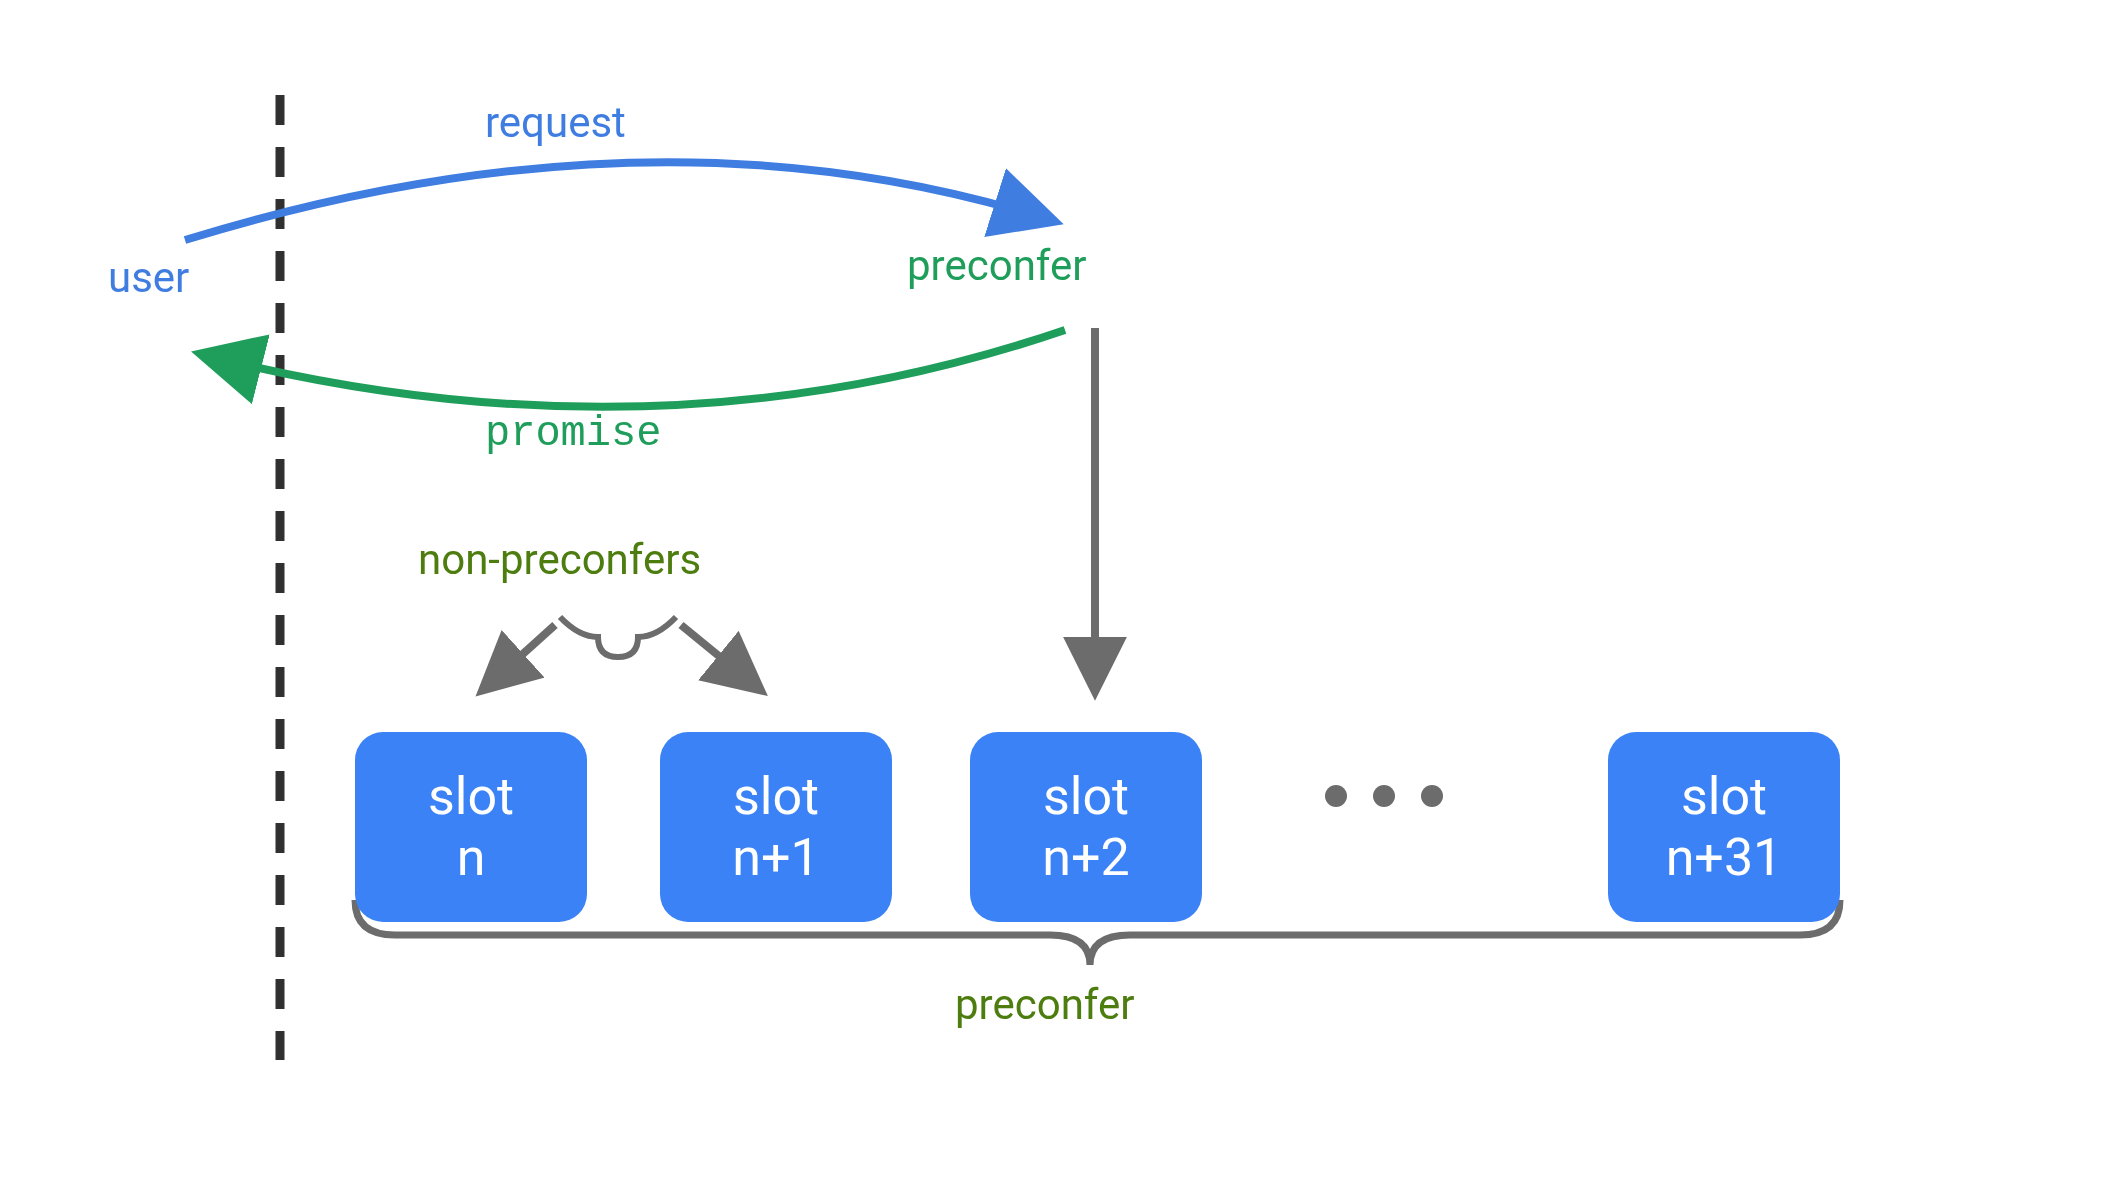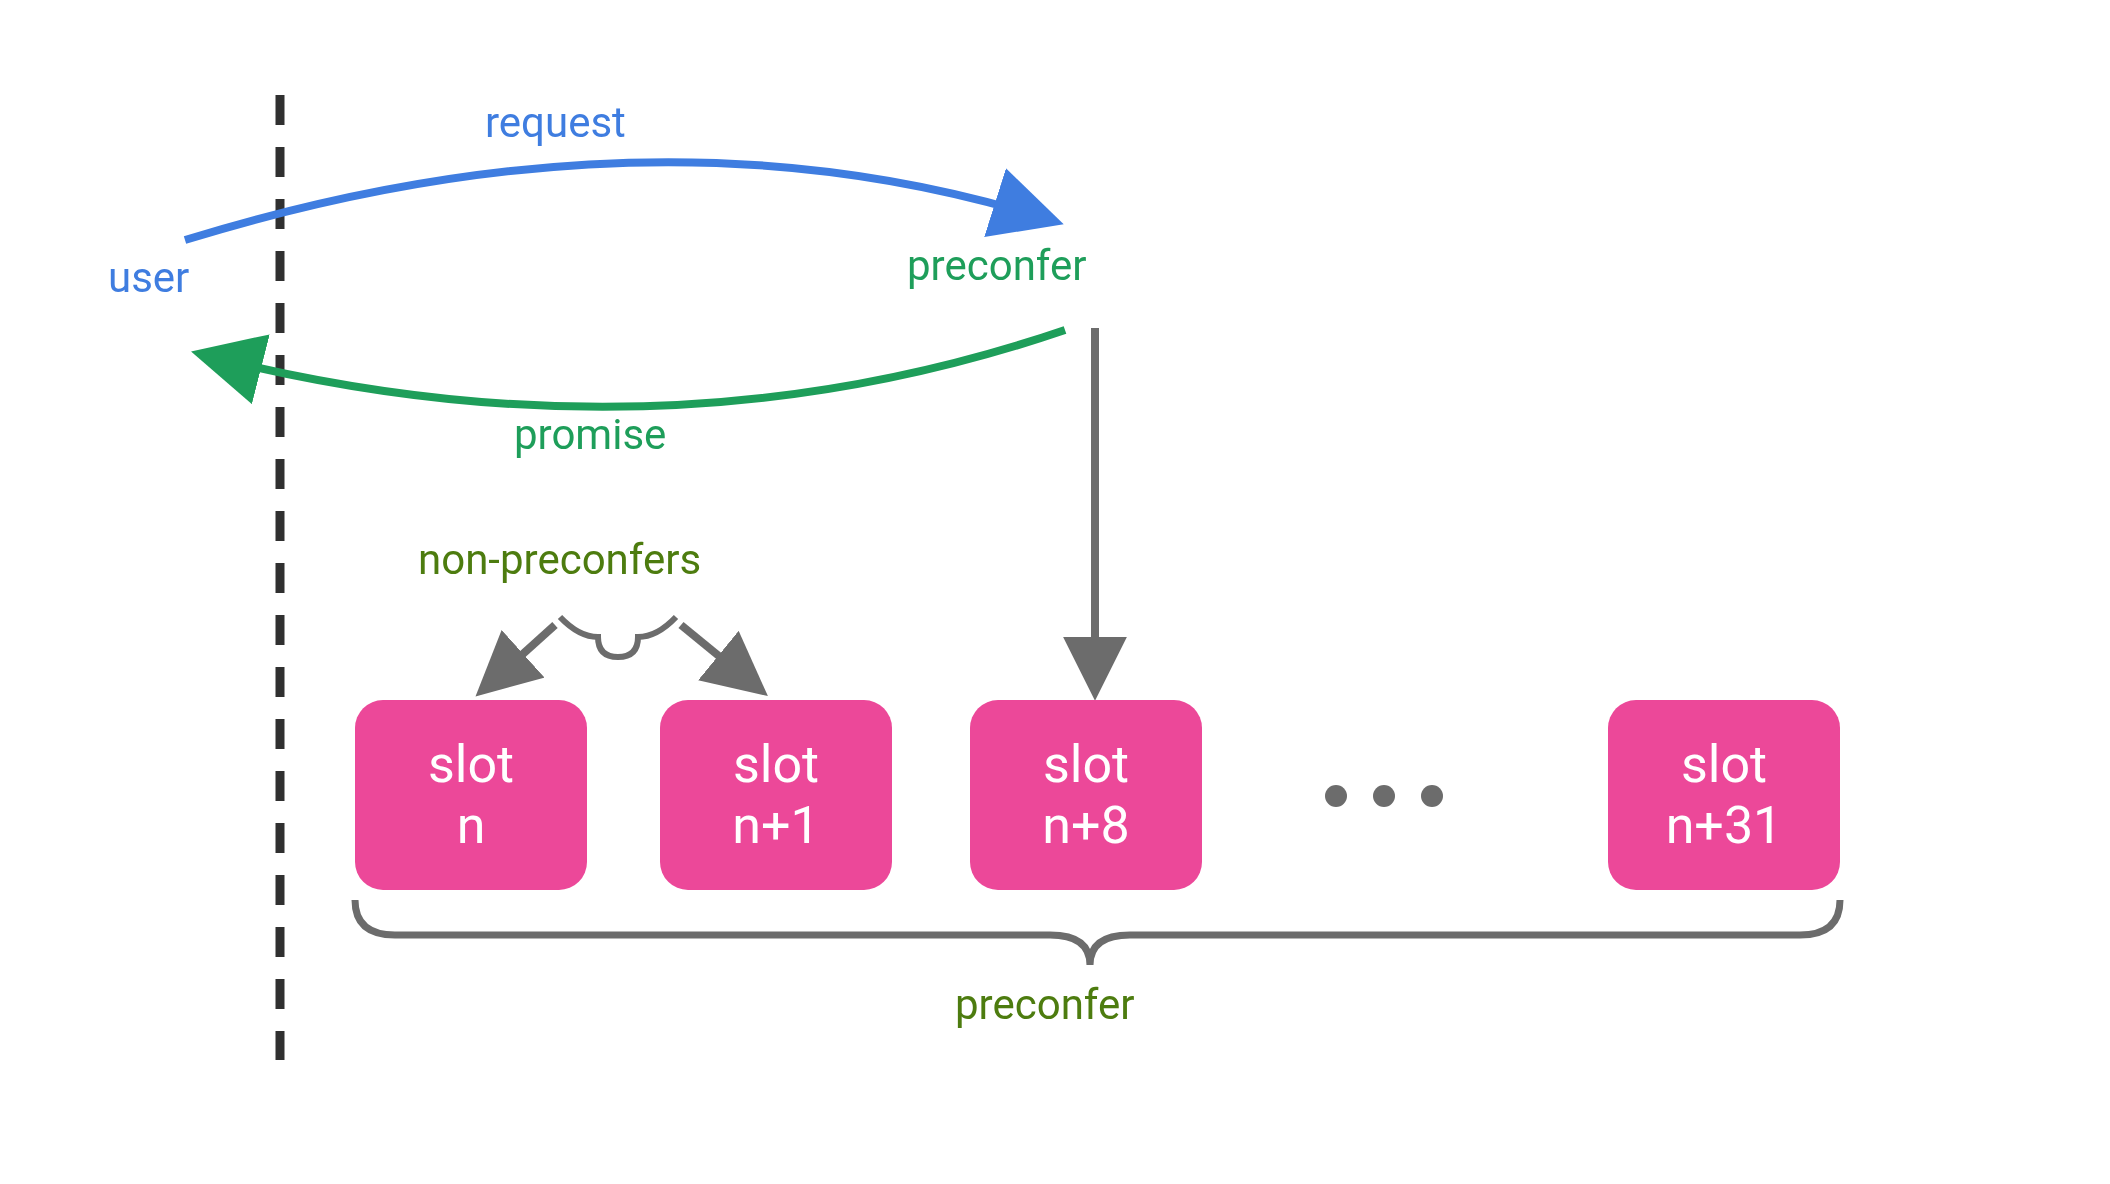--- a/index.html
+++ b/index.html
@@ -18,29 +18,30 @@
   .label {
     position: absolute;
     font-size: 42px;
     white-space: nowrap;
   }
   .blue { color: #3f7de0; }
   .green { color: #1e9e5a; }
   .gray { color: #4d7c0f; }
   .slot-box {
     position: absolute;
-    background: #ec4899;
+    background: #3b82f6;
     border-radius: 28px;
     display: flex;
     align-items: center;
     justify-content: center;
     text-align: center;
     color: #ffffff;
     font-size: 52px;
     line-height: 1.18;
+    margin-top: 32px;
   }
   .slot-text {
     display: block;
   }
   .ellipsis {
     position: absolute;
     display: flex;
     gap: 26px;
     align-items: center;
   }
@@ -94,42 +95,42 @@
              L 1050 935
              Q 1090 935 1090 965
              Q 1090 935 1130 935
              L 1800 935
              Q 1840 935 1840 900" fill="none" stroke="#6c6c6c" stroke-width="7"></path>
   </svg>
 
   <div class="label blue" style="left:108px; top:253px;">user</div>
   <div class="label green" style="left:907px; top:241px;">preconfer</div>
   <div class="label blue" style="left:485px; top:98px;">request</div>
-  <div class="label green" style="left:514px; top:410px;">promise</div>
+  <div class="label green" style="left:485px; top:410px;font-family:Liberation Mono, monospace;">promise</div>
   <div class="label gray" style="left:418px; top:535px;">non-preconfers</div>
   <div class="label gray" style="left:955px; top:980px;">preconfer</div>
 
   <div class="slot-box" style="left:355px; top:700px; width:232px; height:190px;">
     <span class="slot-text">
       <span>slot</span><br>
       <span>n</span>
     </span>
   </div>
 
   <div class="slot-box" style="left:660px; top:700px; width:232px; height:190px;">
     <span class="slot-text">
       <span>slot</span><br>
       <span>n+1</span>
     </span>
   </div>
 
   <div class="slot-box" style="left:970px; top:700px; width:232px; height:190px;">
     <span class="slot-text">
       <span>slot</span><br>
-      <span>n+8</span>
+      <span>n+2</span>
     </span>
   </div>
 
   <div class="ellipsis" style="left:1325px; top:785px;">
     <div class="dot"></div>
     <div class="dot"></div>
     <div class="dot"></div>
   </div>
 
   <div class="slot-box" style="left:1608px; top:700px; width:232px; height:190px;">

